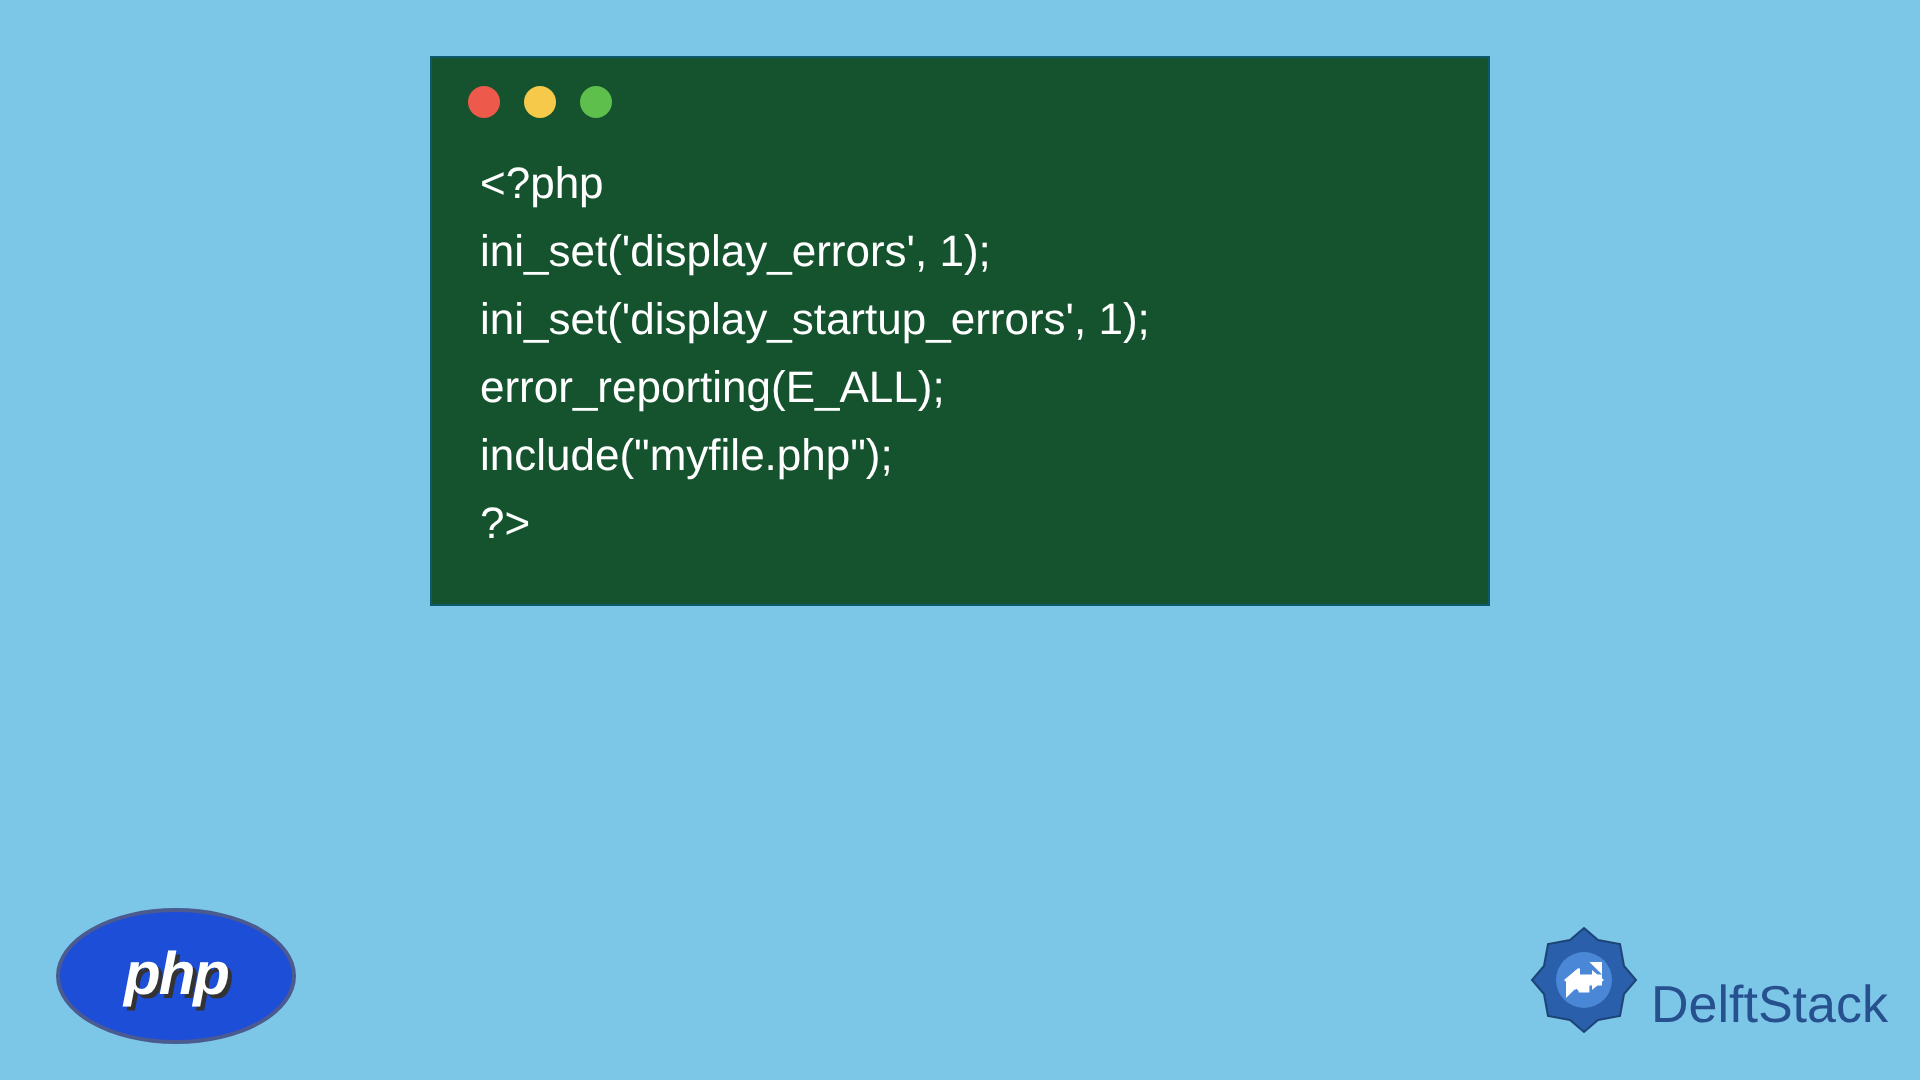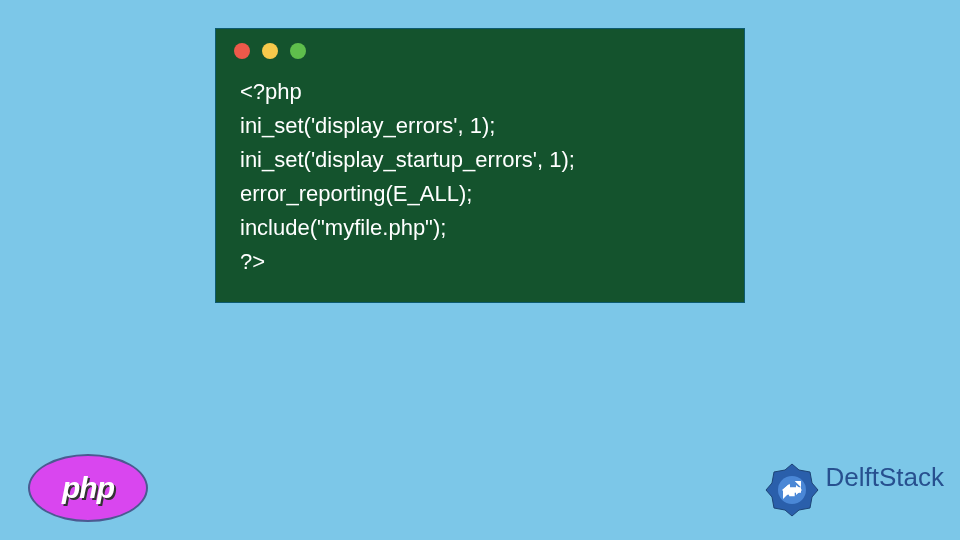--- a/index.html
+++ b/index.html
@@ -45,41 +45,41 @@
   .php-logo {
     position: absolute;
     left: 28px;
     bottom: 18px;
     width: 120px;
     height: 68px;
   }
   .php-ellipse {
     width: 120px;
     height: 68px;
-    background: #d946ef;
+    background: #1d4ed8;
     border-radius: 50%;
     border: 2px solid #4b5a91;
     display: flex;
     align-items: center;
     justify-content: center;
   }
   .php-text {
     font-size: 30px;
     font-weight: 900;
     color: #ffffff;
     text-shadow: 2px 2px 0 #333;
     letter-spacing: -1px;
     font-style: italic;
   }
   .delft {
     position: absolute;
     right: 16px;
     bottom: 22px;
     display: flex;
-    align-items: flex-start;
+    align-items: flex-end;
     gap: 6px;
   }
   .delft-text {
     font-size: 26px;
     color: #27508f;
     font-weight: 500;
     font-family: "Segoe UI", Arial, sans-serif;
   }
   .delft-icon svg { display: block; }
 </style>

